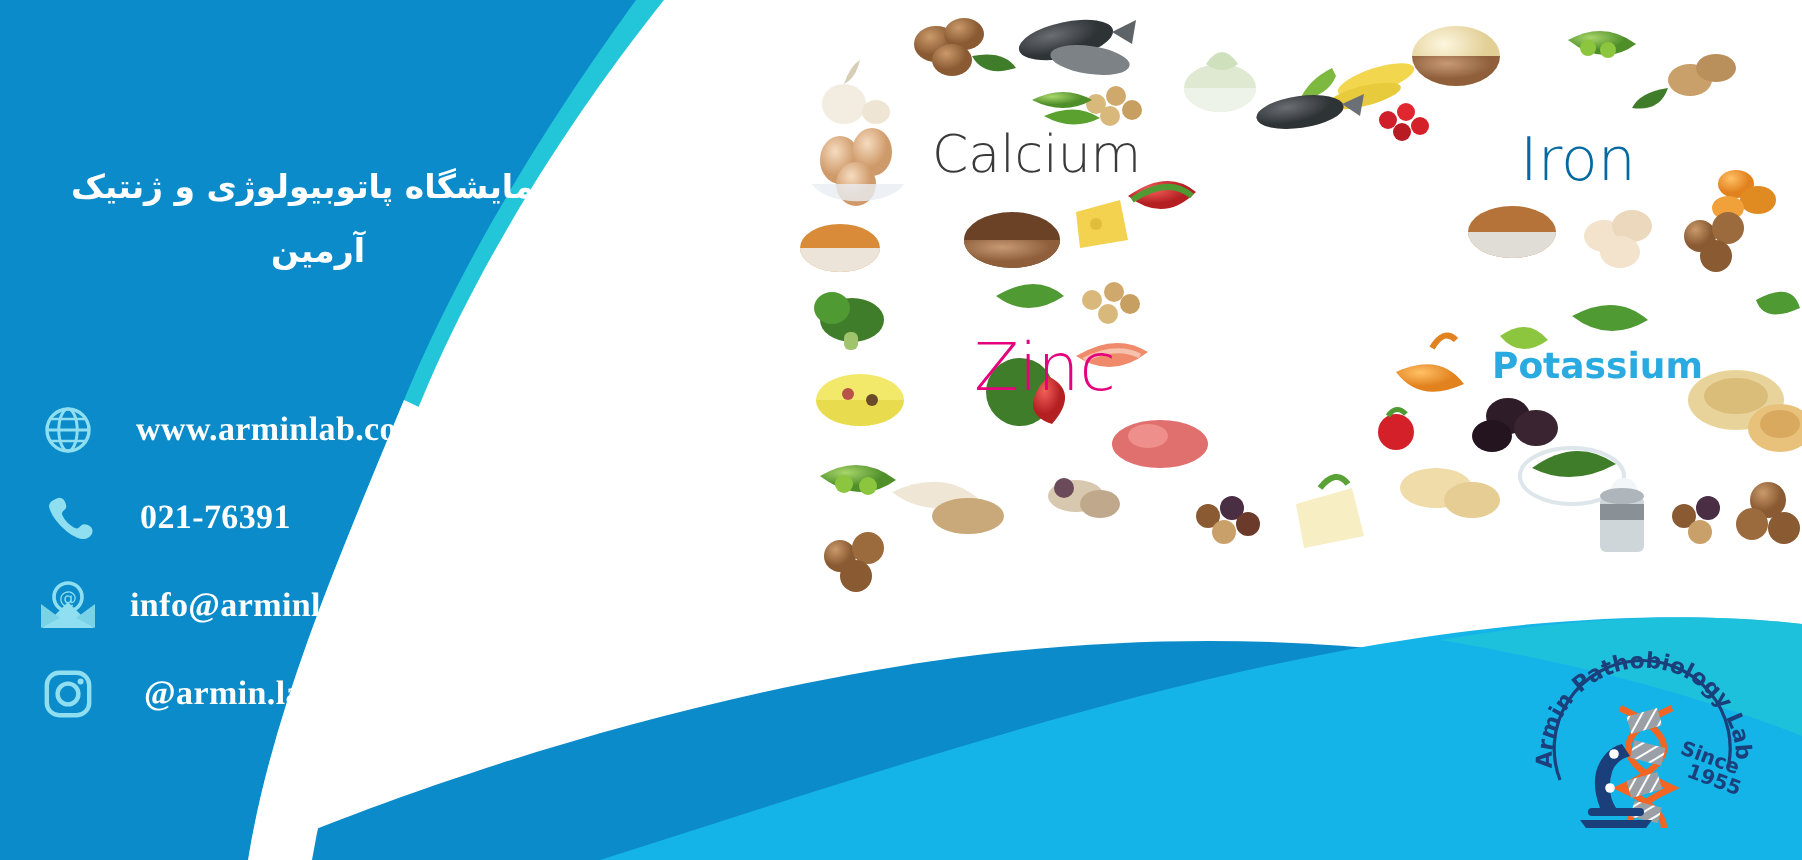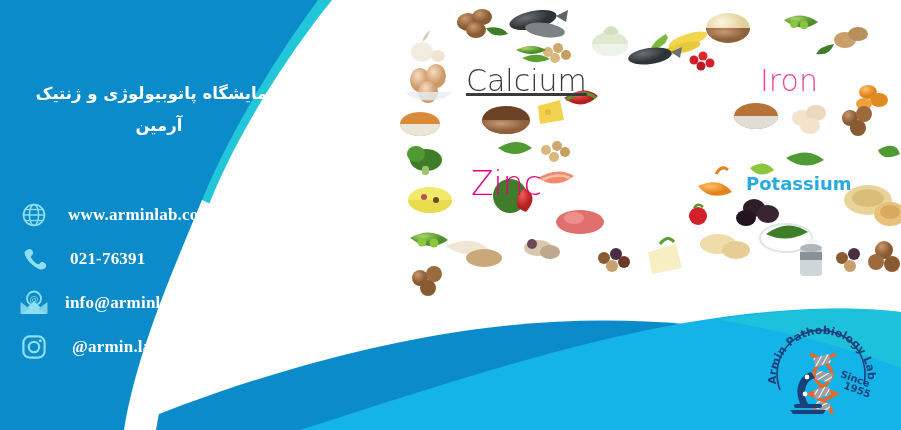--- a/index.html
+++ b/index.html
@@ -64,24 +64,24 @@
   }
 
   
   .mineral {
     position:absolute;
     font-family:"DejaVu Sans", sans-serif;
     font-weight:300;
     white-space:nowrap;
     z-index:6;
   }
-  #m-calcium   { left:466px; top:63px;  font-size:30px; color:#3a3a3a;text-decoration:underline; }
-  #m-iron      { left:760px; top:63px;  font-size:30px; color:#ec4899; }
+  #m-calcium   { left:466px; top:63px;  font-size:26px; color:#3a3a3a; }
+  #m-iron      { left:760px; top:63px;  font-size:30px; color:#0369a1; }
   #m-magnesium { left:605px; top:124px; font-size:20px; color:#e8591f; }
-  #m-zinc      { left:471px; top:164px; font-size:33px; color:#e6007e; }
+  #m-zinc      { left:487px; top:164px; font-size:33px; color:#e6007e; }
   #m-potassium { left:746px; top:173px; font-size:18px; color:#29abe2;font-weight:bold; }
 
   
   #logo { position:absolute; left:766px; top:320px; width:112px; height:104px; z-index:7; }
 </style>
 </head>
 <body>
 
 <div id="banner">
 

